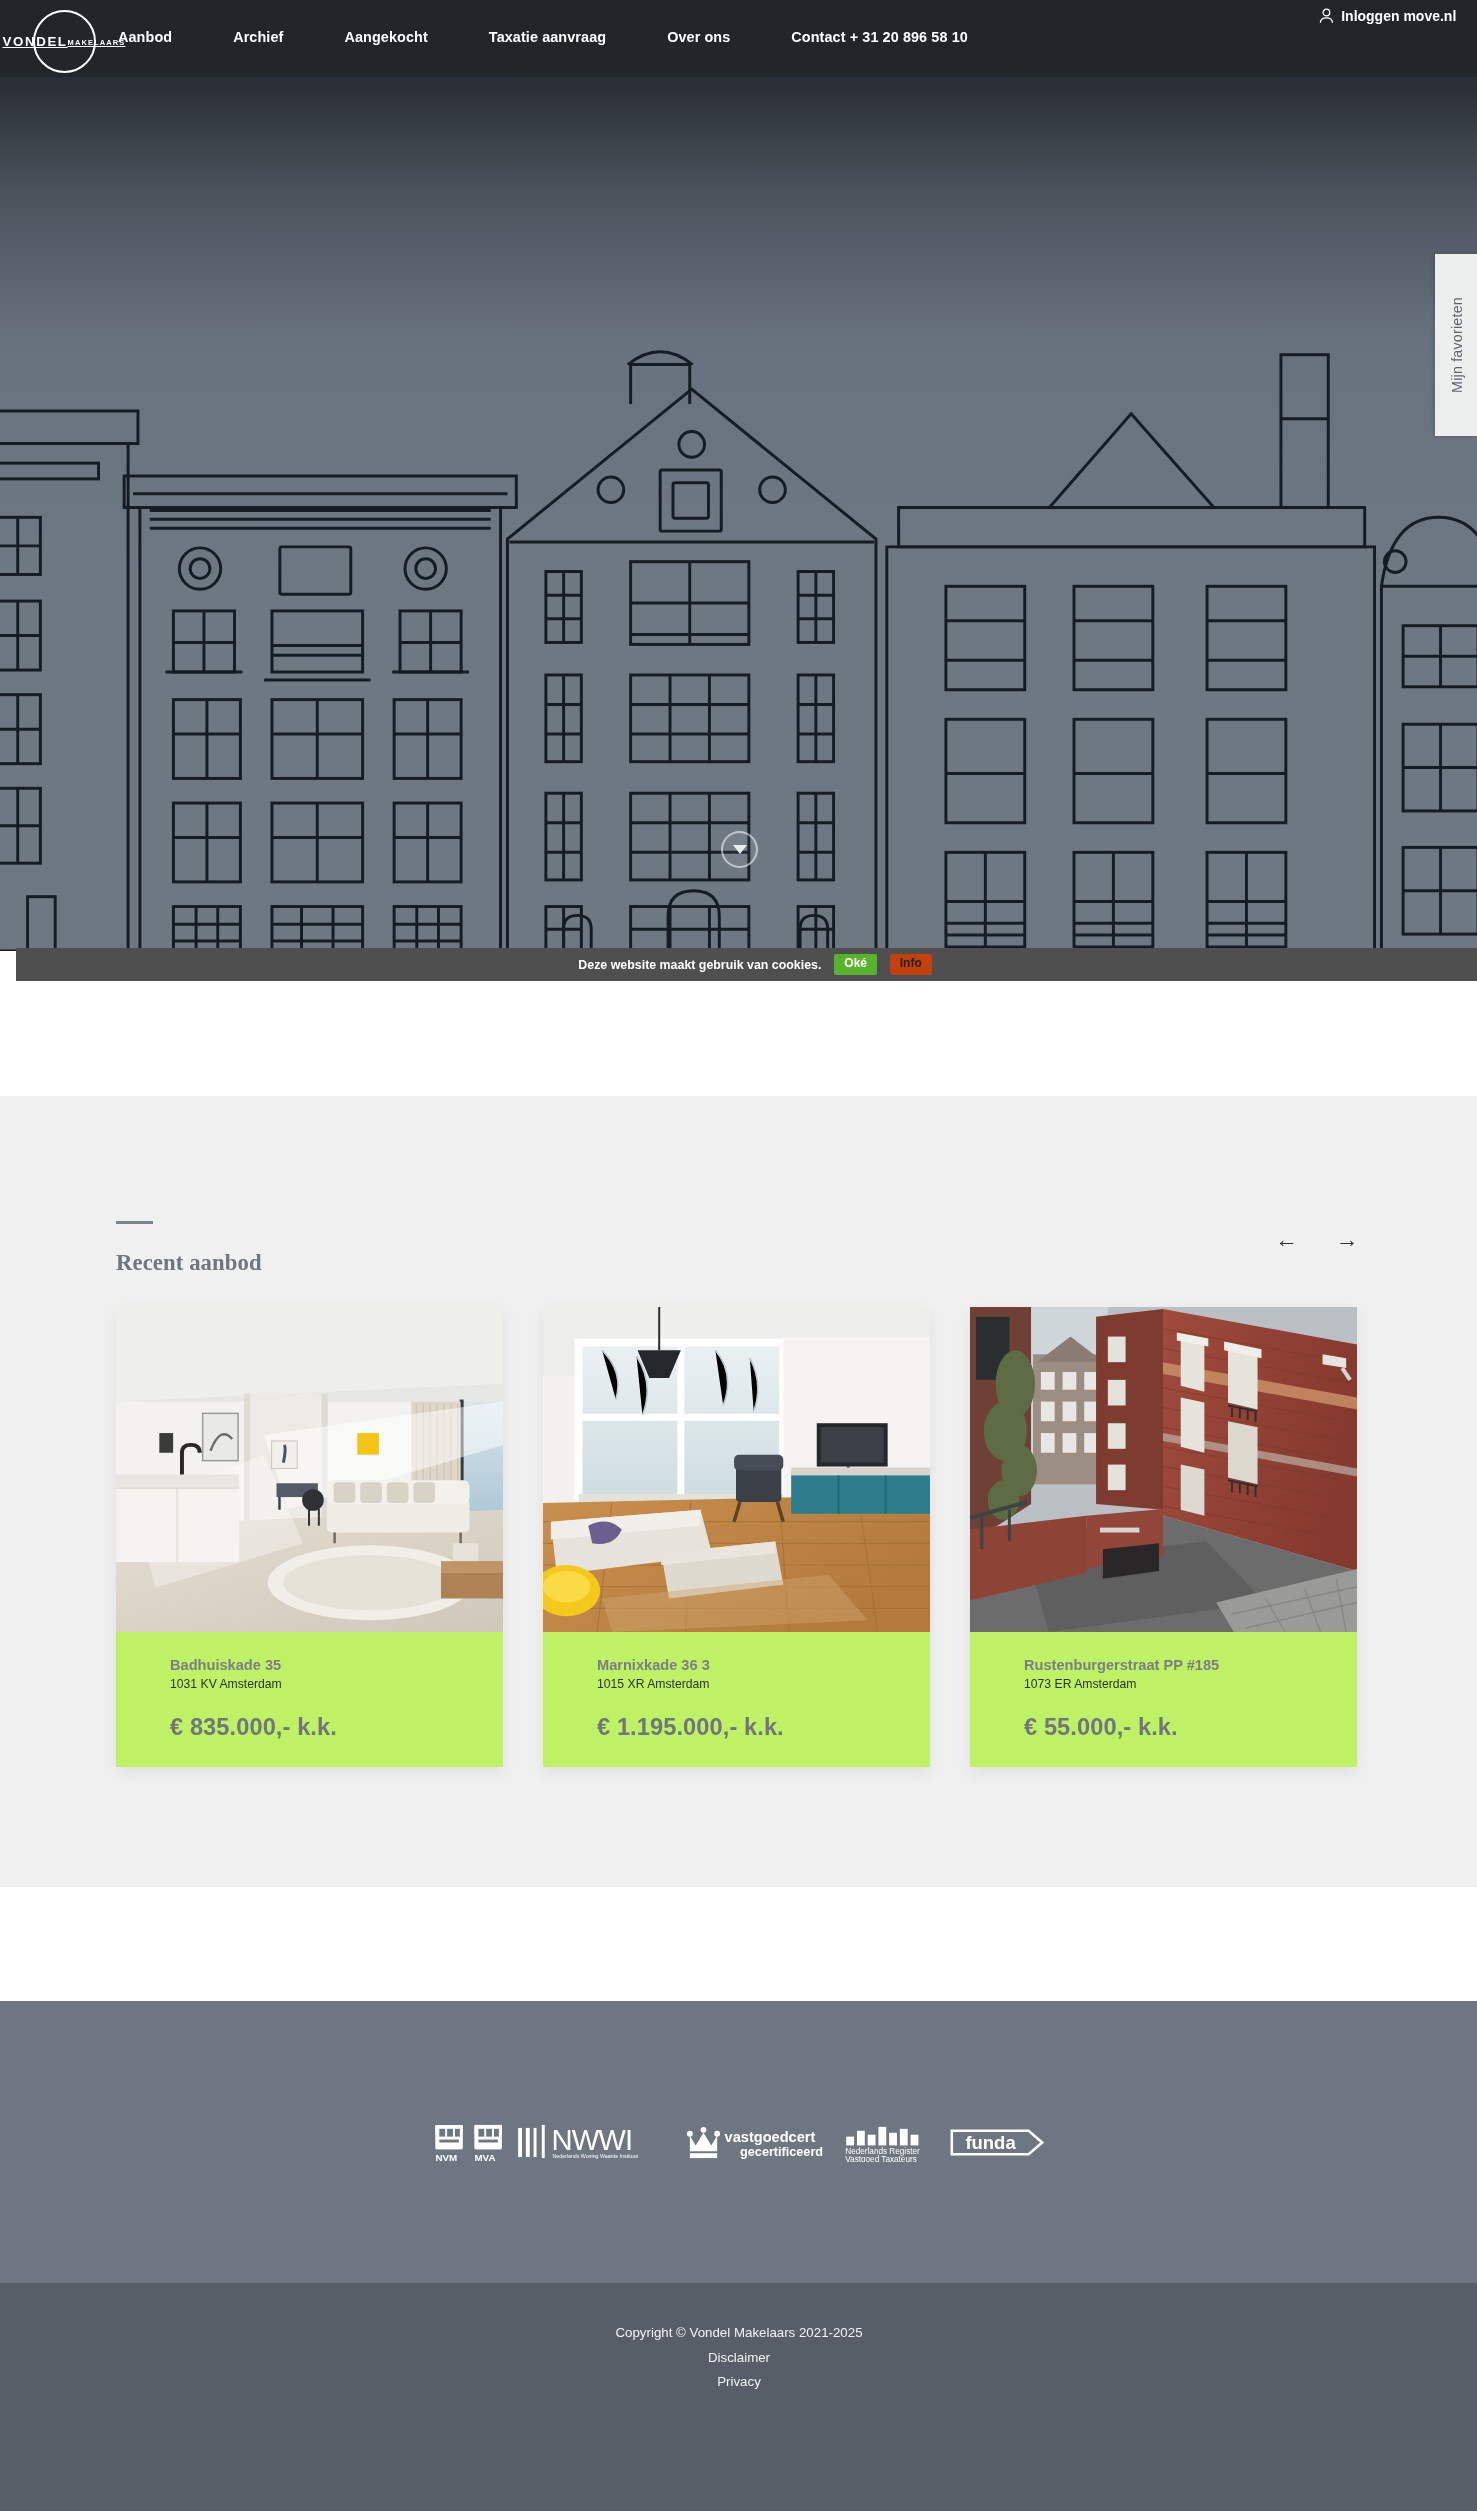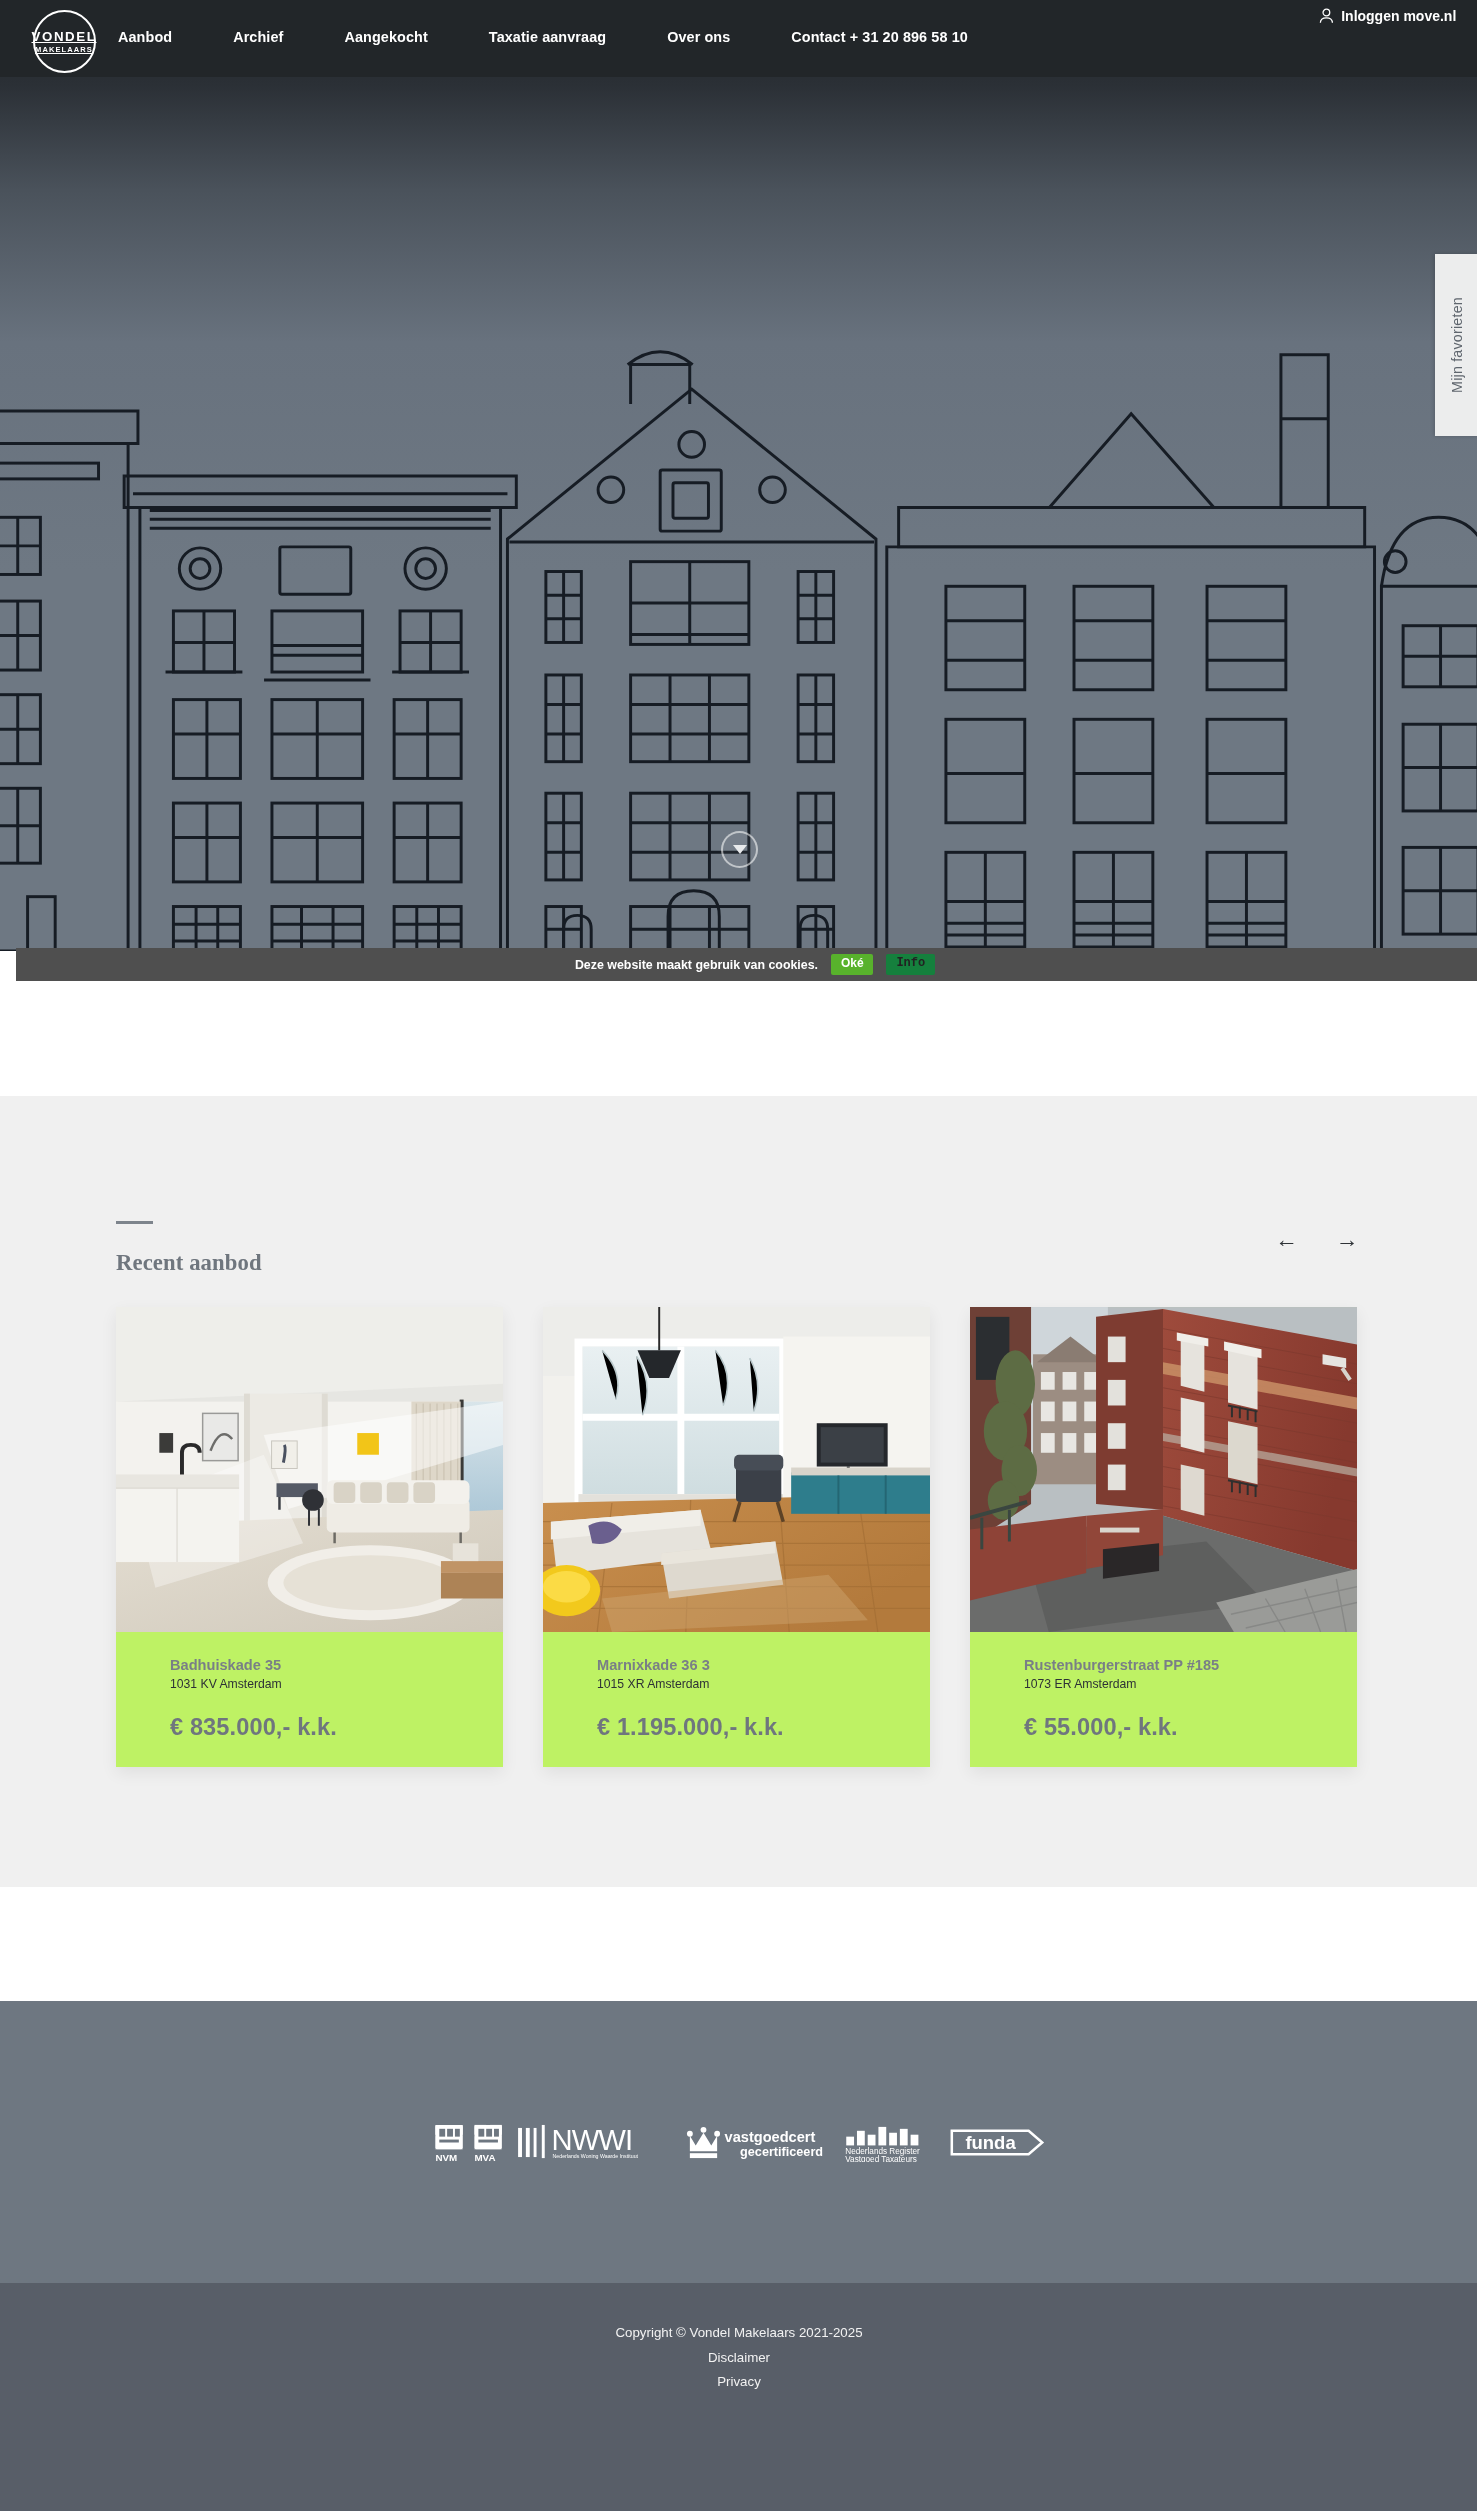--- a/index.html
+++ b/index.html
@@ -17,21 +17,21 @@
     background: #222629;
     z-index: 40;
   }
   .topbar-inner { position: relative; width: 100%; height: 100%; }
 
   .logo {
     position: absolute; left: 32.5px; top: 9.9px;
     width: 63px; height: 63px;
     border: 2px solid #ffffff;
     border-radius: 50%;
-    display: flex; flex-direction: column;
+    display: flex; flex-direction: row;
     align-items: center; justify-content: center;
     color: #fff;
   }
   .logo-l1 {
     font-size: 13.3px; font-weight: 700; letter-spacing: 1.6px;
     line-height: 1; font-family: "Liberation Sans", sans-serif;
   }
   .logo-l2 {
     font-size: 7.5px; font-weight: 700; letter-spacing: 1.1px;
     line-height: 1; margin-top: 2.5px;
@@ -112,25 +112,24 @@
     z-index: 50;
   }
   .cookiebar .msg { color: #ffffff; font-size: 12.4px; font-weight: 700; }
   .btn-ok {
     background: #58b22c; color: #ffffff;
     font-size: 12px; font-weight: 700;
     padding: 3px 9.9px 3.9px; border: none; border-radius: 2px;
     line-height: 1.1;
   }
   .btn-info {
-    background: #15803d; color: #222222;
+    background: #c2410c; color: #222222;
     font-size: 12px; font-weight: 700;
     padding: 3px 9.9px 3.9px; border: none; border-radius: 2px;
     line-height: 1.1;
-    font-family: Liberation Mono, monospace;
   }
 
   
   .spacer-white-1 {
     position: absolute; left: 0; top: 981px;
     width: 1478px; height: 115px; background: #ffffff;
   }
 
   
   .recent-section {

